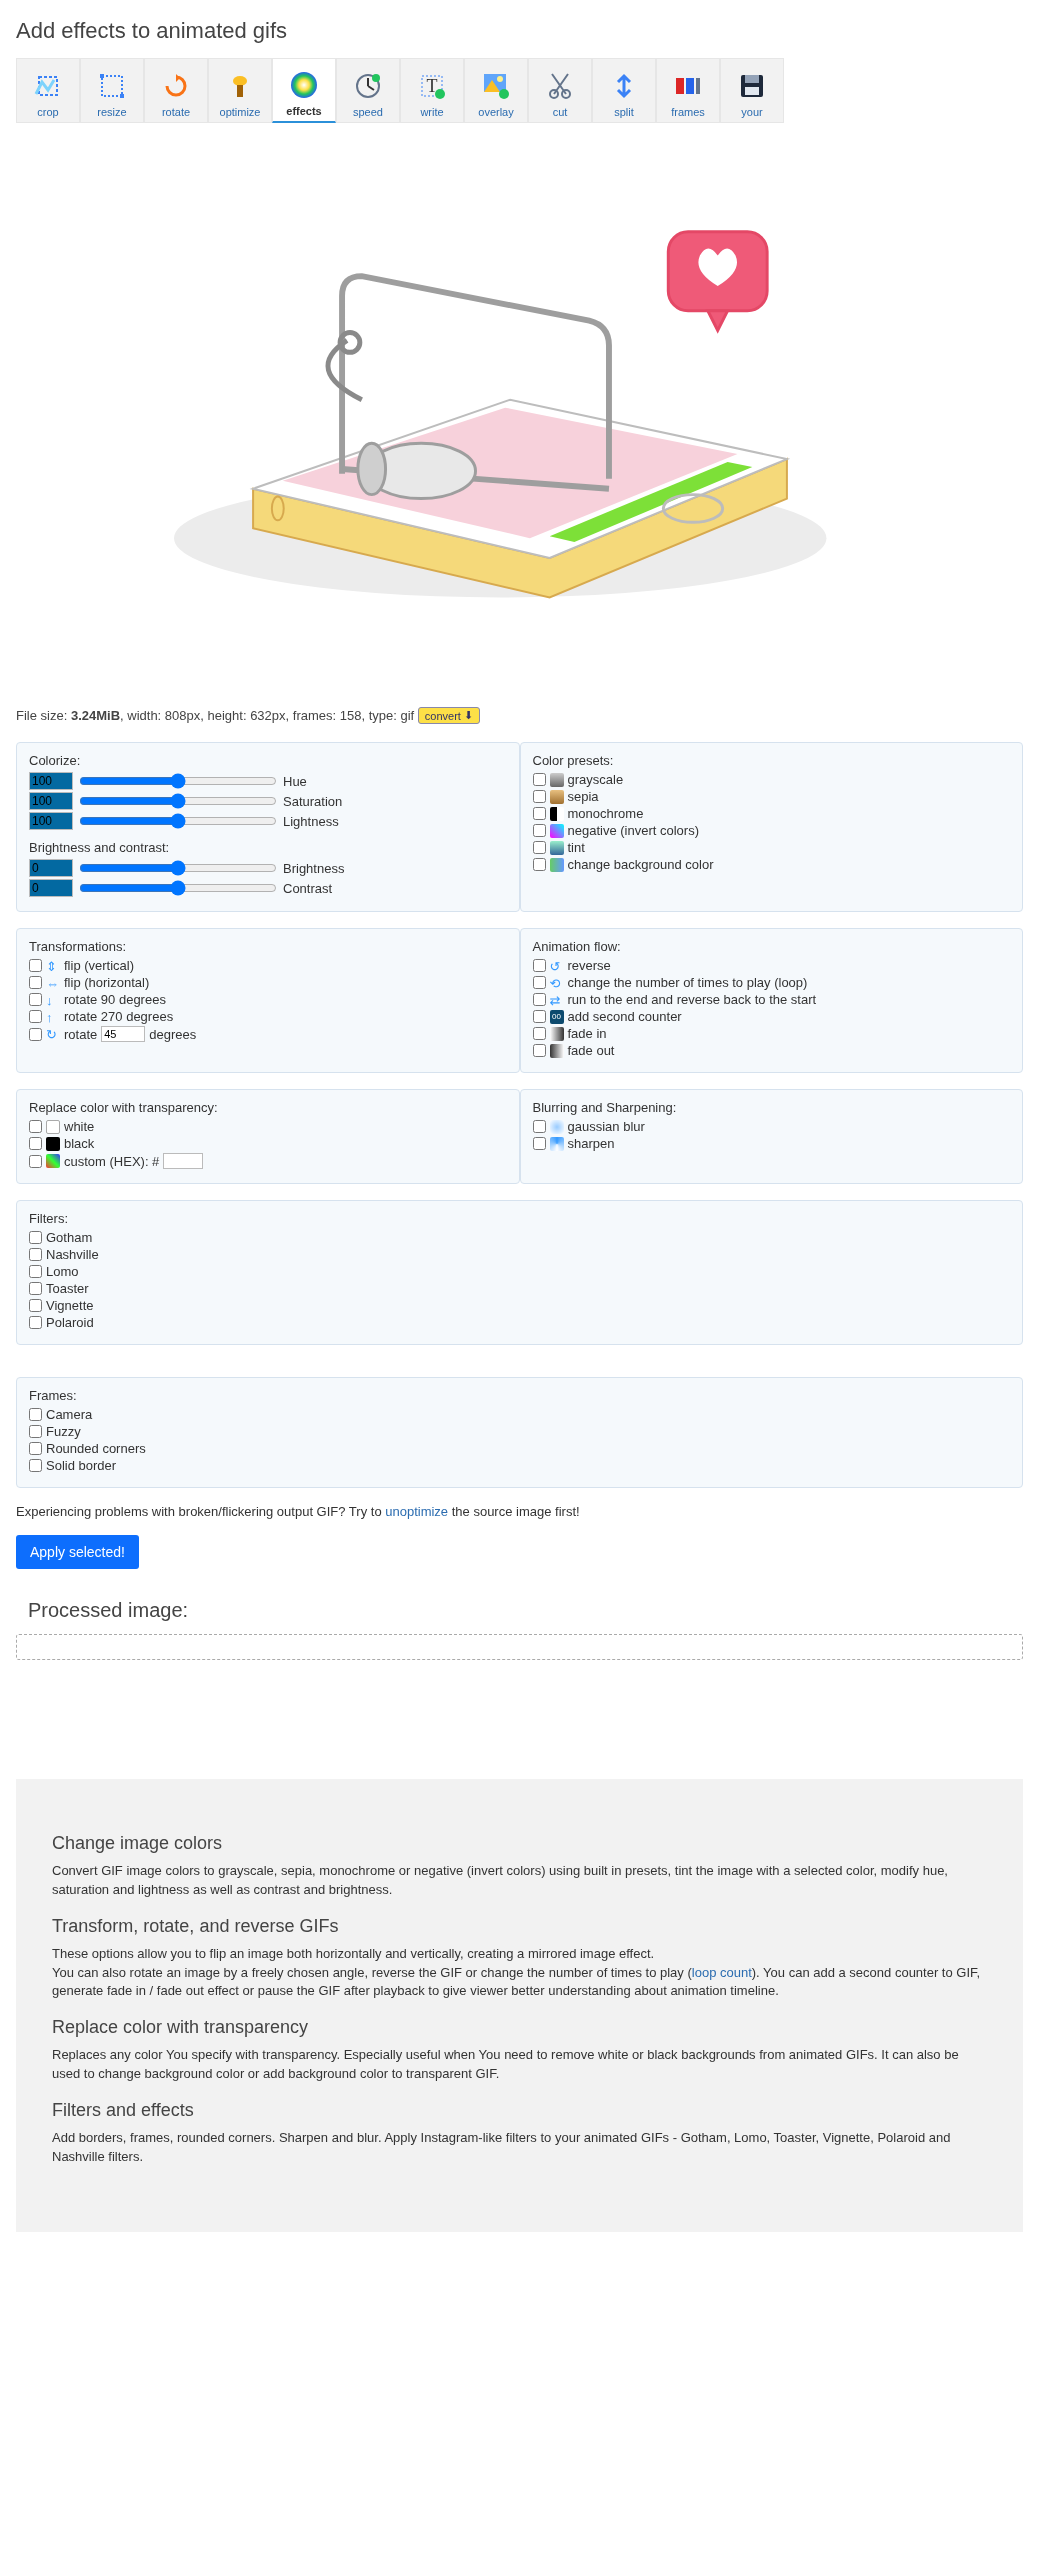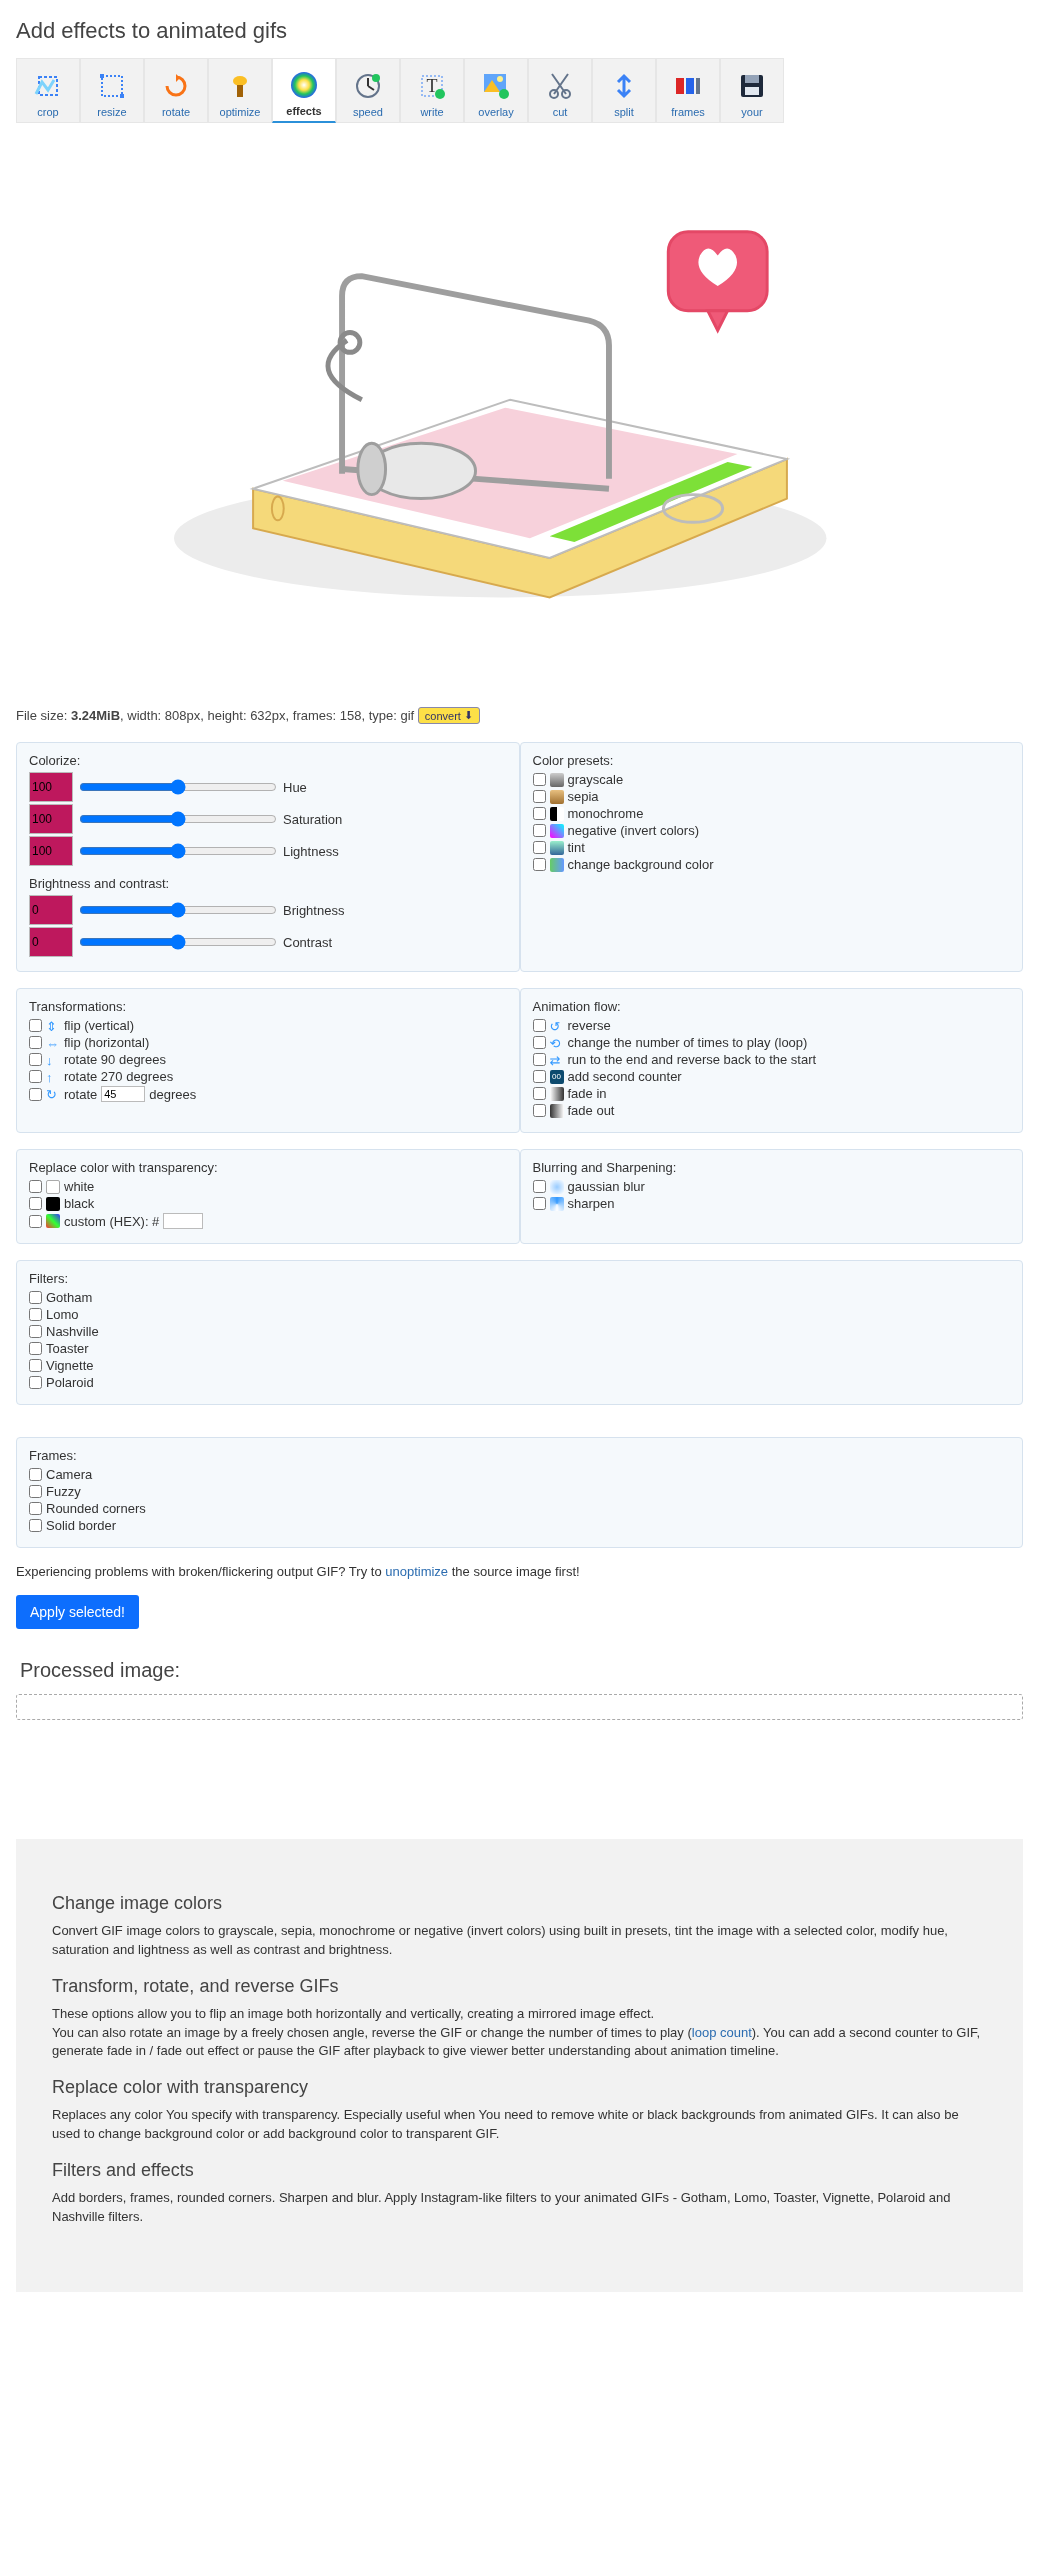--- a/index.html
+++ b/index.html
@@ -12,31 +12,31 @@
 .tool-label { font-size: 11px; color: #2b6cb0; }
 .tool.active .tool-label { color: #333; font-weight: 600; }
 .image-area { margin: 49px 0 40px 0; display:flex; justify-content:center; }
 .image-placeholder { width: 692px; height: 495px; position: relative; }
 .file-info { font-size: 13px; color: #444; margin: 8px 0 18px 0; }
 .convert-btn { border:1px solid #88a; background:#fde047; color:#336; border-radius:3px; padding:1px 6px; font-size:11px; cursor:pointer; display:inline-flex; align-items:center; gap:3px; }
 .two-col { display: grid; grid-template-columns: 1fr 1fr; margin-bottom: 16px; }
 .panel { border: 1px solid #d6e2ee; background: #f5f9fc; border-radius: 4px; padding: 10px 12px 12px 12px; font-size: 13px; }
 .panel-title { color: #333; margin-bottom: 4px; }
 .slider-row { display: flex; align-items: center; gap: 6px; margin: 2px 0; }
-.slider-row input[type=text] { width: 44px; height: 30px; font-size: 12px; border:1px solid #bbb; padding:8px 2px; background:#be185d; }
+.slider-row input[type=text] { width: 44px; height: 18px; font-size: 12px; border:1px solid #bbb; padding:8px 2px; background:#0369a1; }
 .slider-row input[type=range] { width: 198px; height: 14px; }
 .slider-row .sl-label { font-size: 13px; color: #333; }
 .chk-row { display: flex; align-items: center; gap: 4px; margin: 2px 0; font-size: 13px; }
 .chk-row input[type=checkbox] { width:13px; height:13px; }
 .mini-ico { width:14px; height:14px; display:inline-block; border-radius:2px; }
 .sep-title { margin-top: 10px; margin-bottom: 4px; }
 .hint { font-size: 13px; color: #333; margin: 10px 0 16px 0; }
 .hint a { color: #2b6cb0; text-decoration: none; }
 .apply-btn { background: #0d6efd; color: #fff; border: none; border-radius: 3px; padding: 9px 14px; font-size: 14px; cursor: pointer; }
-h2.processed { font-size: 20px; font-weight: 400; margin: 30px 0 12px 4px; color:#444; }
+h2.processed { font-size: 20px; font-weight: 400; margin: 30px 0 12px 12px; color:#444; }
 .processed-box { border: 1px dashed #aaa; border-radius: 3px; height: 26px; width: 100%; }
 .help-box { background: #f2f2f2; margin-top: 119px; padding: 40px 36px 49px 36px; }
 .help-box h3 { font-size: 18px; font-weight: 400; color: #444; margin: 14px 0 8px 0; }
 .help-box p { font-size: 13px; color: #333; margin: 0 0 16px 0; line-height: 1.45; }
 .help-box a { color:#2b6cb0; text-decoration:none; }
 .hex-in { width:40px; height:16px; border:1px solid #bbb; font-size:11px; padding:0 2px; }
 </style>
 </head>
 <body>
 
@@ -370,25 +370,25 @@
 </div>
 
 <div class="panel" style="margin-bottom:32px">
   <div class="panel-title">Filters:</div>
   <div class="chk-row">
       <input type="checkbox" style="">
       <span>Gotham</span>
     </div>
   <div class="chk-row">
       <input type="checkbox" style="">
+      <span>Nashville</span>
+    </div>
+  <div class="chk-row">
+      <input type="checkbox" style="">
       <span>Lomo</span>
-    </div>
-  <div class="chk-row">
-      <input type="checkbox" style="">
-      <span>Nashville</span>
     </div>
   <div class="chk-row">
       <input type="checkbox" style="">
       <span>Toaster</span>
     </div>
   <div class="chk-row">
       <input type="checkbox" style="">
       <span>Vignette</span>
     </div>
   <div class="chk-row">

